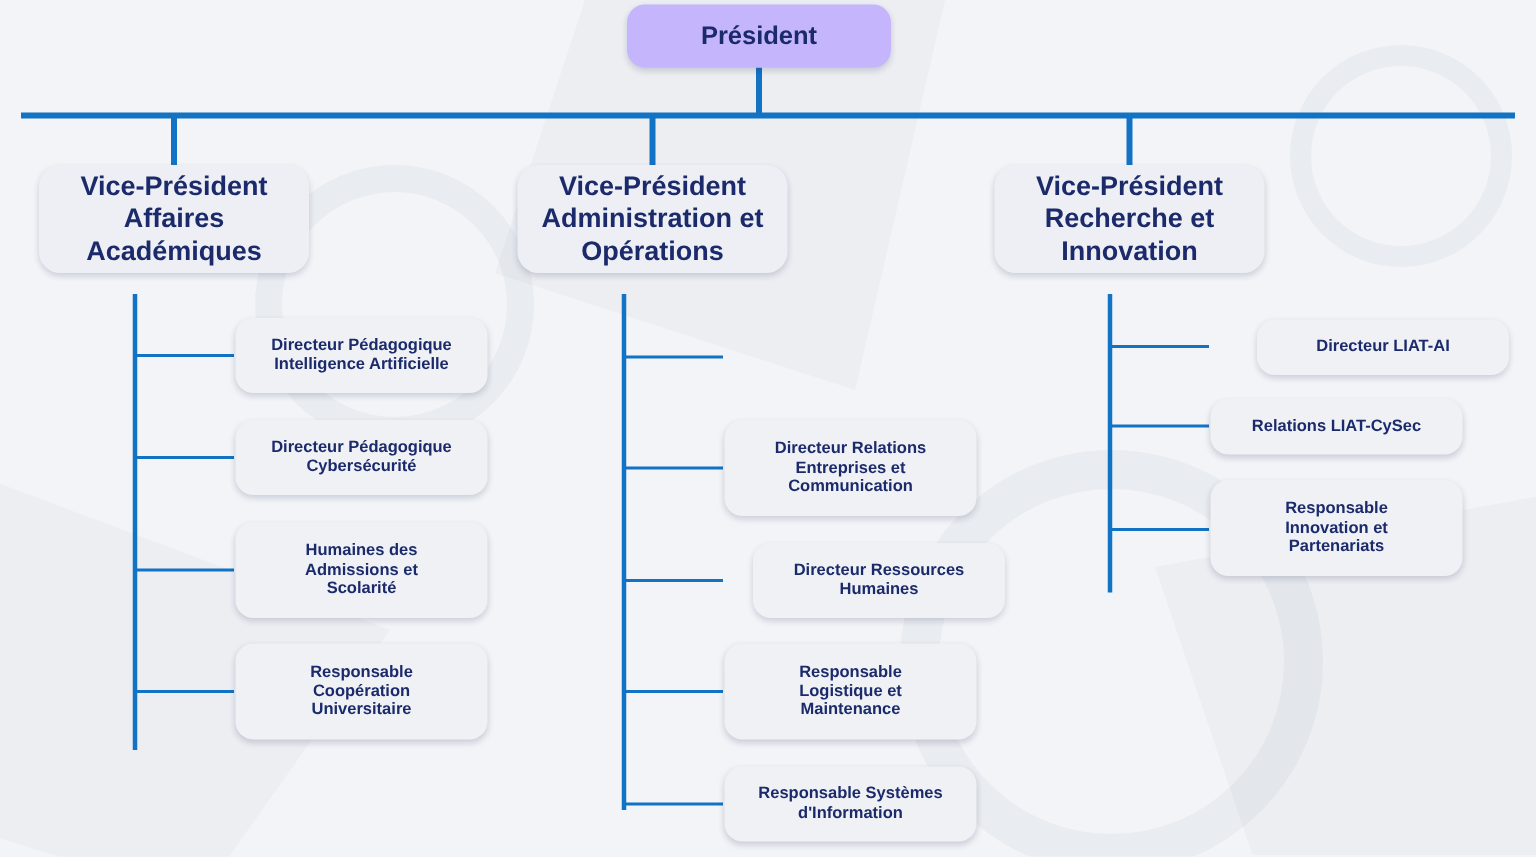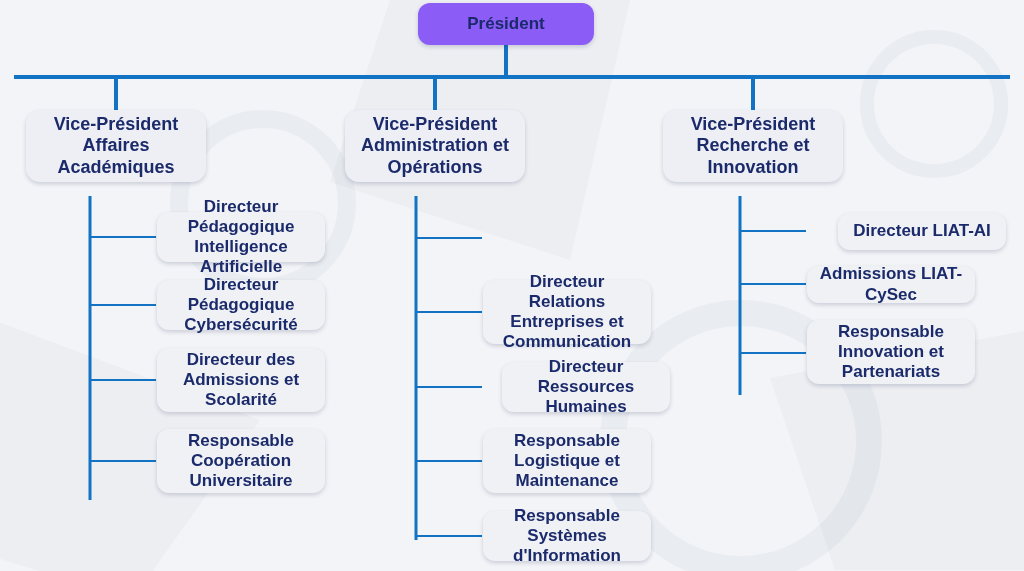--- a/index.html
+++ b/index.html
@@ -70,35 +70,35 @@
     justify-content: center;
     text-align: center;
     line-height: 1.18;
     padding: 4px 8px;
   }
   .node .label { display: block; white-space: pre-line; }
 
   .node.president {
     left: 418px; top: 3px; width: 176px; height: 42px;
     font-size: 17px;
-    background: #8b5cf6;
+    background: #c4b5fd;
   }
   .node.vp {
     width: 180px; height: 72px;
     font-size: 18px;
     background: #edeff4;
     border-radius: 14px;
   }
   .node.vp.vp1 { left: 26px;  top: 110px; }
   .node.vp.vp2 { left: 345px; top: 110px; }
   .node.vp.vp3 { left: 663px; top: 110px; }
 
   .node.leaf {
     width: 168px;
-    font-size: 17px;
+    font-size: 11px;
     background: #eff1f5;
     border-radius: 12px;
   }
 </style>
 </head>
 <body>
 
 <div class="bg-layer">
   <div class="bg-shape s1"></div>
   <div class="bg-shape s2"></div>
@@ -161,21 +161,21 @@
 
   <div class="node leaf" style="left:157px; top:212px; height:50px;">
     <span class="label">Directeur Pédagogique
 Intelligence Artificielle</span>
   </div>
   <div class="node leaf" style="left:157px; top:280px; height:50px;">
     <span class="label">Directeur Pédagogique
 Cybersécurité</span>
   </div>
   <div class="node leaf" style="left:157px; top:348px; height:64px;">
-    <span class="label">Directeur des
+    <span class="label">Humaines des
 Admissions et
 Scolarité</span>
   </div>
   <div class="node leaf" style="left:157px; top:429px; height:64px;">
     <span class="label">Responsable
 Coopération
 Universitaire</span>
   </div>
 
   <div class="node leaf" style="left:483px; top:280px; height:64px;">
@@ -194,21 +194,21 @@
   </div>
   <div class="node leaf" style="left:483px; top:511px; height:50px;">
     <span class="label">Responsable Systèmes
 d'Information</span>
   </div>
 
   <div class="node leaf" style="left:838px; top:213px; height:37px;">
     <span class="label">Directeur LIAT-AI</span>
   </div>
   <div class="node leaf" style="left:807px; top:266px; height:37px;">
-    <span class="label">Admissions LIAT-CySec</span>
+    <span class="label">Relations LIAT-CySec</span>
   </div>
   <div class="node leaf" style="left:807px; top:320px; height:64px;">
     <span class="label">Responsable
 Innovation et
 Partenariats</span>
   </div>
 
 </div>
 
 </body></html>

